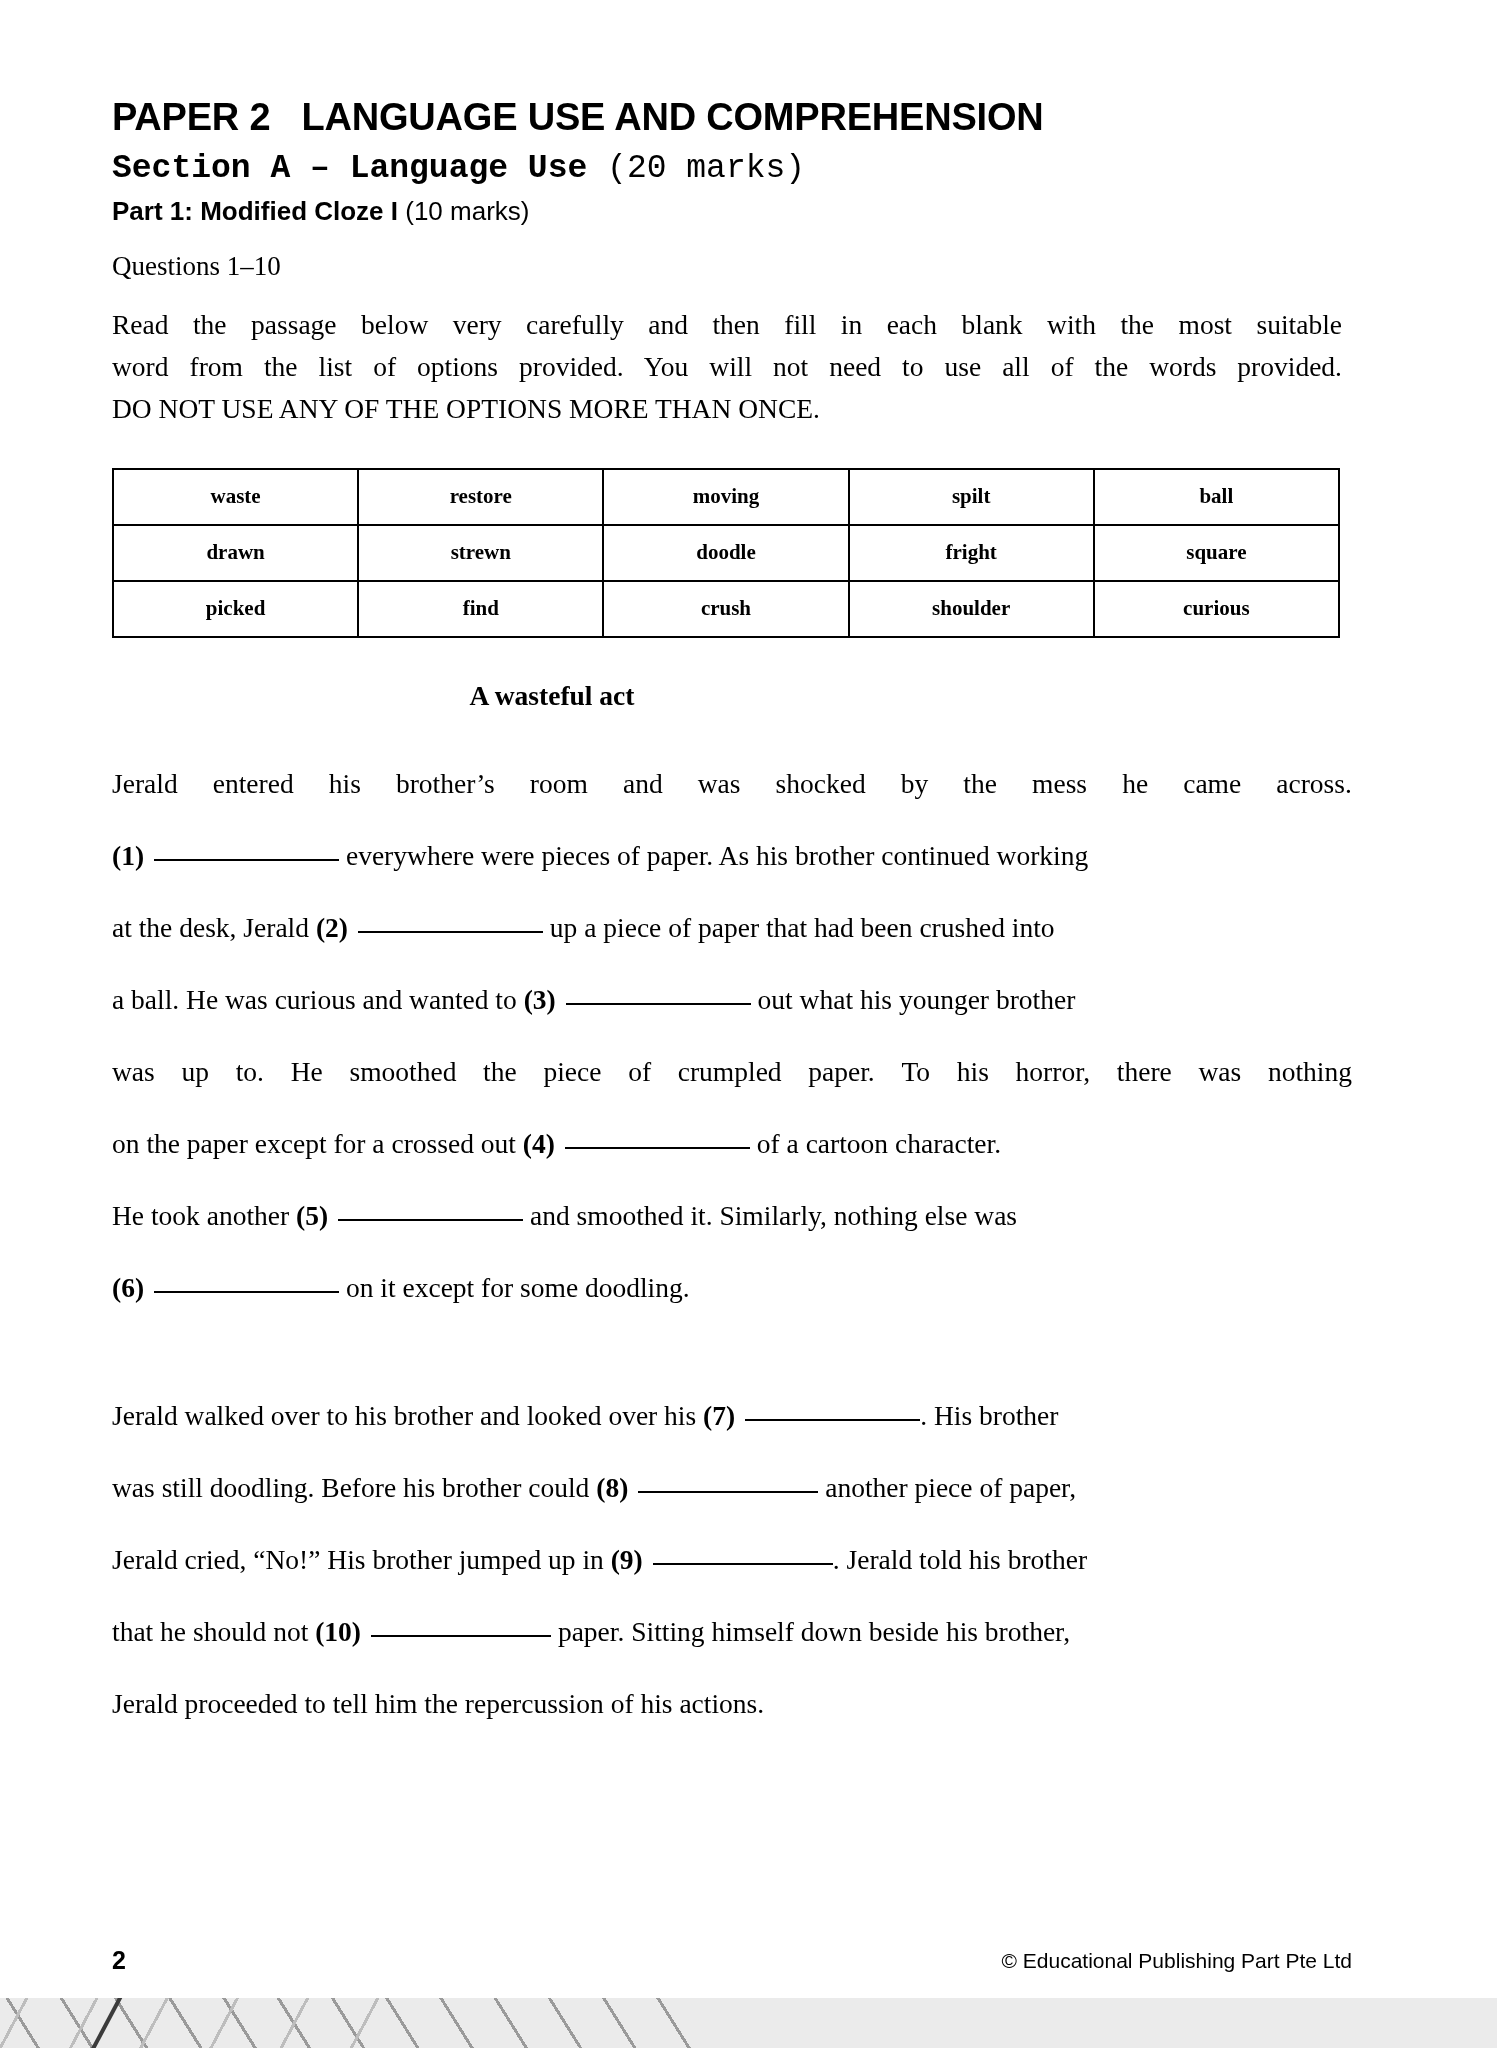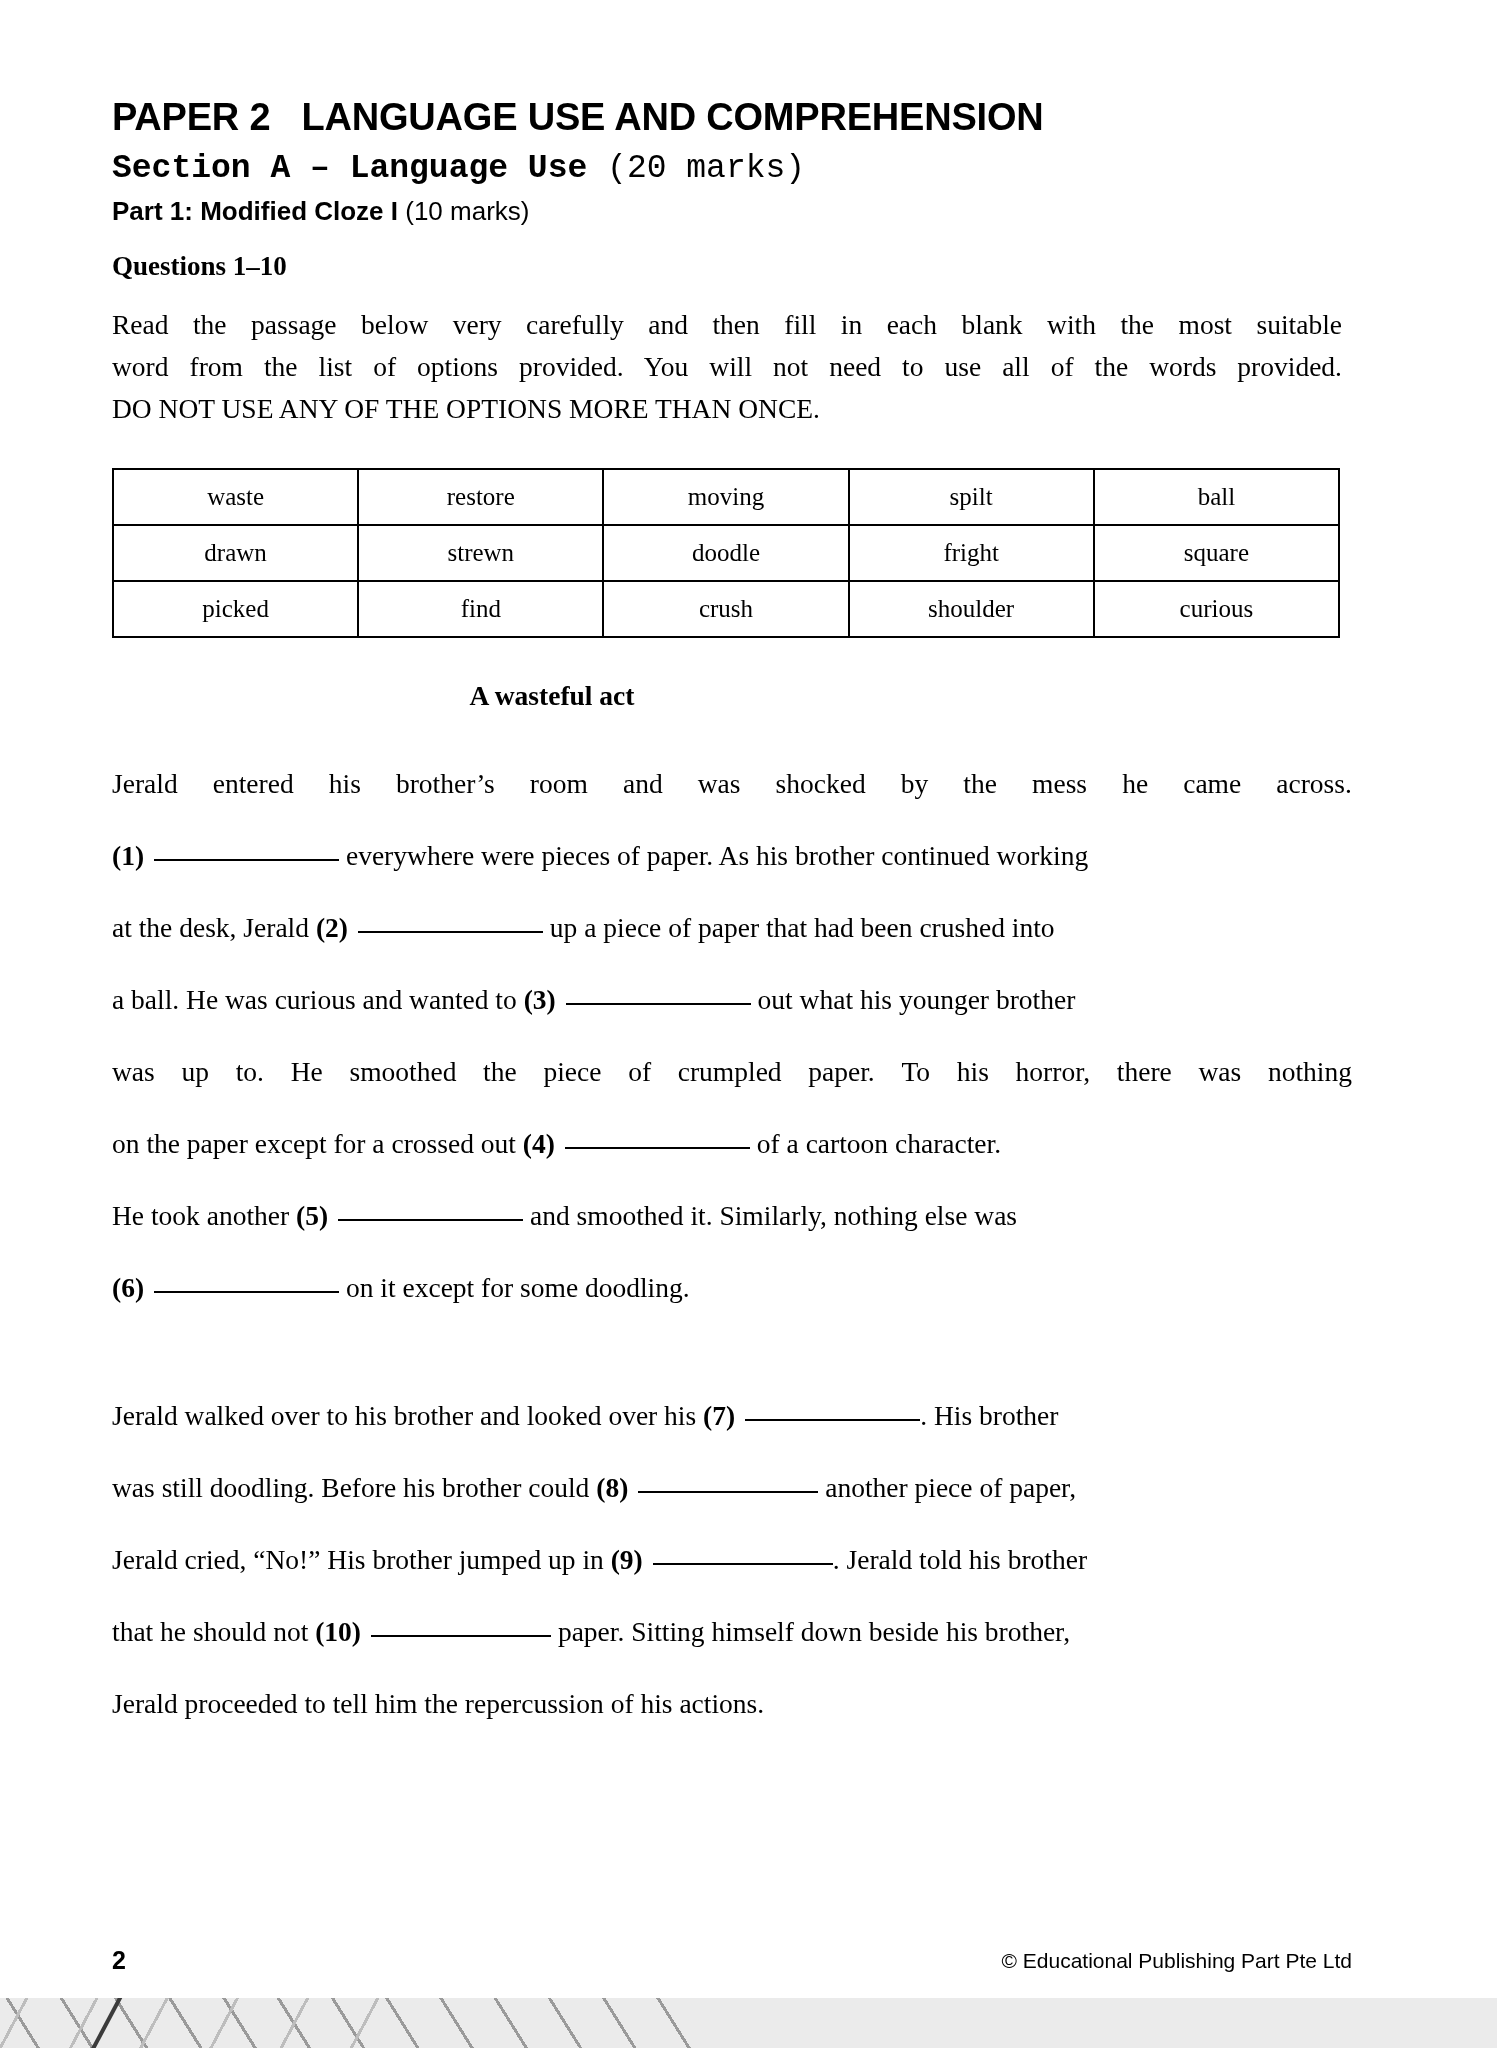--- a/index.html
+++ b/index.html
@@ -54,21 +54,21 @@
     font-family: "Liberation Sans", sans-serif;
     font-size: 26px;
     line-height: 1.15;
     margin: 0 0 24px 0;
   }
   .h-part .bold { font-weight: bold; }
   .h-part .reg  { font-weight: normal; }
 
   .h-questions {
     font-family: "Liberation Serif", serif;
-    font-weight: bold;
+    font-weight: normal;
     font-size: 27px;
     margin: 0 0 22px 0;
   }
 
   
   .instructions {
     font-size: 27.5px;
     line-height: 1.52;
     text-align: justify;
     margin: 0;
@@ -83,24 +83,25 @@
   
   .wordbank {
     margin-top: 38px;
     border-collapse: collapse;
     width: 1228px;
     table-layout: fixed;
   }
   .wordbank td {
     border: 2px solid #000000;
     text-align: center;
-    font-size: 25px;
+    font-size: 21px;
     height: 54px;
     padding: 0;
     vertical-align: middle;
+    font-weight: bold;
   }
 
   
   .passage-title {
     text-align: center;
     font-weight: bold;
     font-size: 27.5px;
     margin: 42px 0 0 0;
     padding-right: 360px;
   }

